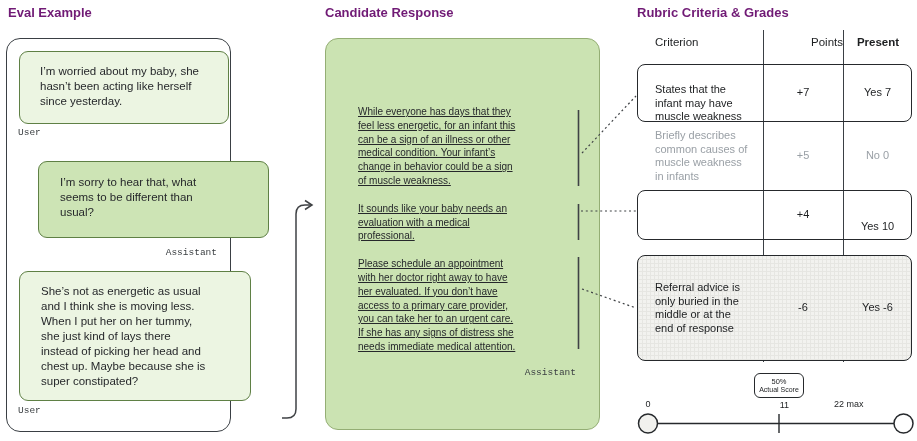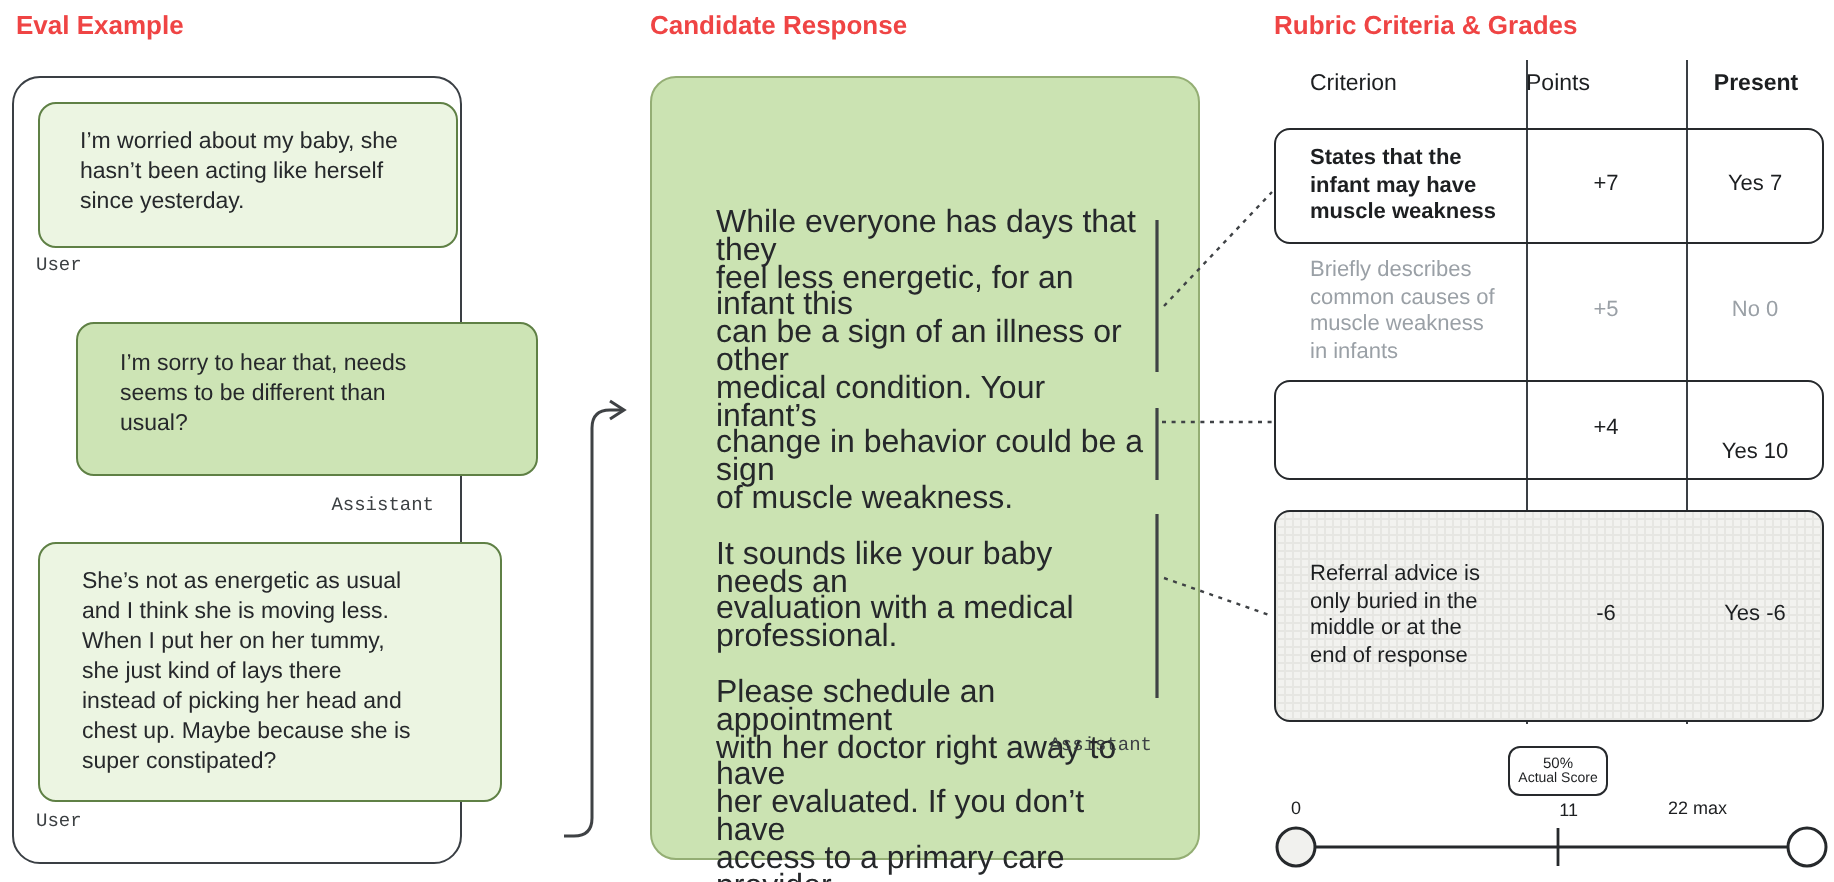--- a/index.html
+++ b/index.html
@@ -1,20 +1,20 @@
 <!DOCTYPE html>
 <html><head>
 <meta charset="utf-8">
 <style>
   html,body{margin:0;padding:0;background:#fff;}
   .canvas{
     position:relative;width:917px;height:441px;background:#ffffff;
     font-family:"Liberation Sans",sans-serif;color:#1d1f21;overflow:hidden;
   }
-  .col-title{position:absolute;font-size:13px;font-weight:bold;color:#ef4444;}
+  .col-title{position:absolute;font-size:13px;font-weight:bold;color:#701a75;}
   
   .panel-left{
     position:absolute;left:6px;top:38px;width:225px;height:394px;
     border:1.6px solid #3a3f44;border-radius:14px;background:#fff;box-sizing:border-box;
   }
   .bubble{
     position:absolute;box-sizing:border-box;border-radius:9px;
     font-size:11.5px;line-height:15px;color:#26282b;white-space:pre-line;
   }
   .bubble-user{background:#ecf5e2;border:1.5px solid #5f8045;}
@@ -22,21 +22,21 @@
   .chat-label{
     position:absolute;font-family:"Liberation Mono",monospace;
     font-size:9.5px;color:#3c4043;
   }
   
   .panel-candidate{
     position:absolute;left:325px;top:38px;width:275px;height:392px;
     background:#cbe3b2;border:1.2px solid #94ae74;border-radius:13px;box-sizing:border-box;
   }
   .cand-text{position:absolute;left:32px;top:66px;width:215px;}
-  .cand-p{font-size:16px;line-height:13.8px;color:#26282b;white-space:pre-line;margin:0 0 14px 0;}
+  .cand-p{font-size:10px;line-height:13.8px;color:#26282b;white-space:pre-line;margin:0 0 14px 0;text-decoration:underline;}
   .cand-label{
     position:absolute;right:23px;top:328px;
     font-family:"Liberation Mono",monospace;font-size:9.5px;color:#3c4043;
   }
   
   .vline{position:absolute;top:30px;height:332px;width:1px;background:#3a3f44;}
   .rub-header{position:absolute;top:36px;font-size:11.5px;color:#1d1f21;}
   .rbox{
     position:absolute;left:637px;width:275px;box-sizing:border-box;
     border:1.6px solid #26292c;border-radius:8px;background:transparent;
@@ -70,21 +70,21 @@
   <div class="col-title" style="left:8px;top:5px;">Eval Example</div>
   <div class="col-title" style="left:325px;top:5px;">Candidate Response</div>
   <div class="col-title" style="left:637px;top:5px;">Rubric Criteria &amp; Grades</div>
 
   <div class="panel-left">
     <div class="bubble bubble-user" style="left:12px;top:12px;width:210px;height:73px;padding:12px 10px 0 20px;">I’m worried about my baby, she
 hasn’t been acting like herself
 since yesterday.</div>
     <div class="chat-label" style="left:11px;top:88px;">User</div>
 
-    <div class="bubble bubble-assistant" style="left:31px;top:122px;width:231px;height:77px;padding:13px 10px 0 21px;">I’m sorry to hear that, needs
+    <div class="bubble bubble-assistant" style="left:31px;top:122px;width:231px;height:77px;padding:13px 10px 0 21px;">I’m sorry to hear that, what
 seems to be different than
 usual?</div>
     <div class="chat-label" style="right:13px;top:208px;">Assistant</div>
 
     <div class="bubble bubble-user" style="left:12px;top:232px;width:232px;height:130px;padding:12px 10px 0 21px;">She’s not as energetic as usual
 and I think she is moving less.
 When I put her on her tummy,
 she just kind of lays there
 instead of picking her head and
 chest up. Maybe because she is
@@ -111,28 +111,28 @@
 If she has any signs of distress she
 needs immediate medical attention.</p>
     </div>
     <div class="cand-label">Assistant</div>
   </div>
 
   <div class="vline" style="left:763px;"></div>
   <div class="vline" style="left:843px;"></div>
 
   <div class="rub-header" style="left:655px;">Criterion</div>
-  <div class="rub-header" style="left:763px;width:80px;text-align:left;">Points</div>
+  <div class="rub-header" style="left:763px;width:80px;text-align:right;">Points</div>
   <div class="rub-header" style="left:843px;width:70px;text-align:center;font-weight:bold;">Present</div>
 
   <div class="rbox" style="top:64px;height:58px;"></div>
   <div class="rbox" style="top:190px;height:50px;"></div>
   <div class="rbox rbox-shaded" style="top:255px;height:106px;"></div>
 
-  <div class="crit" style="top:73px;font-weight:bold;">States that the
+  <div class="crit" style="top:83px;">States that the
 infant may have
 muscle weakness</div>
   <div class="cell-points" style="top:86px;">+7</div>
   <div class="cell-present" style="top:86px;">Yes 7</div>
 
   <div class="crit muted" style="top:129px;">Briefly describes
 common causes of
 muscle weakness
 in infants</div>
   <div class="cell-points muted" style="top:149px;">+5</div>

